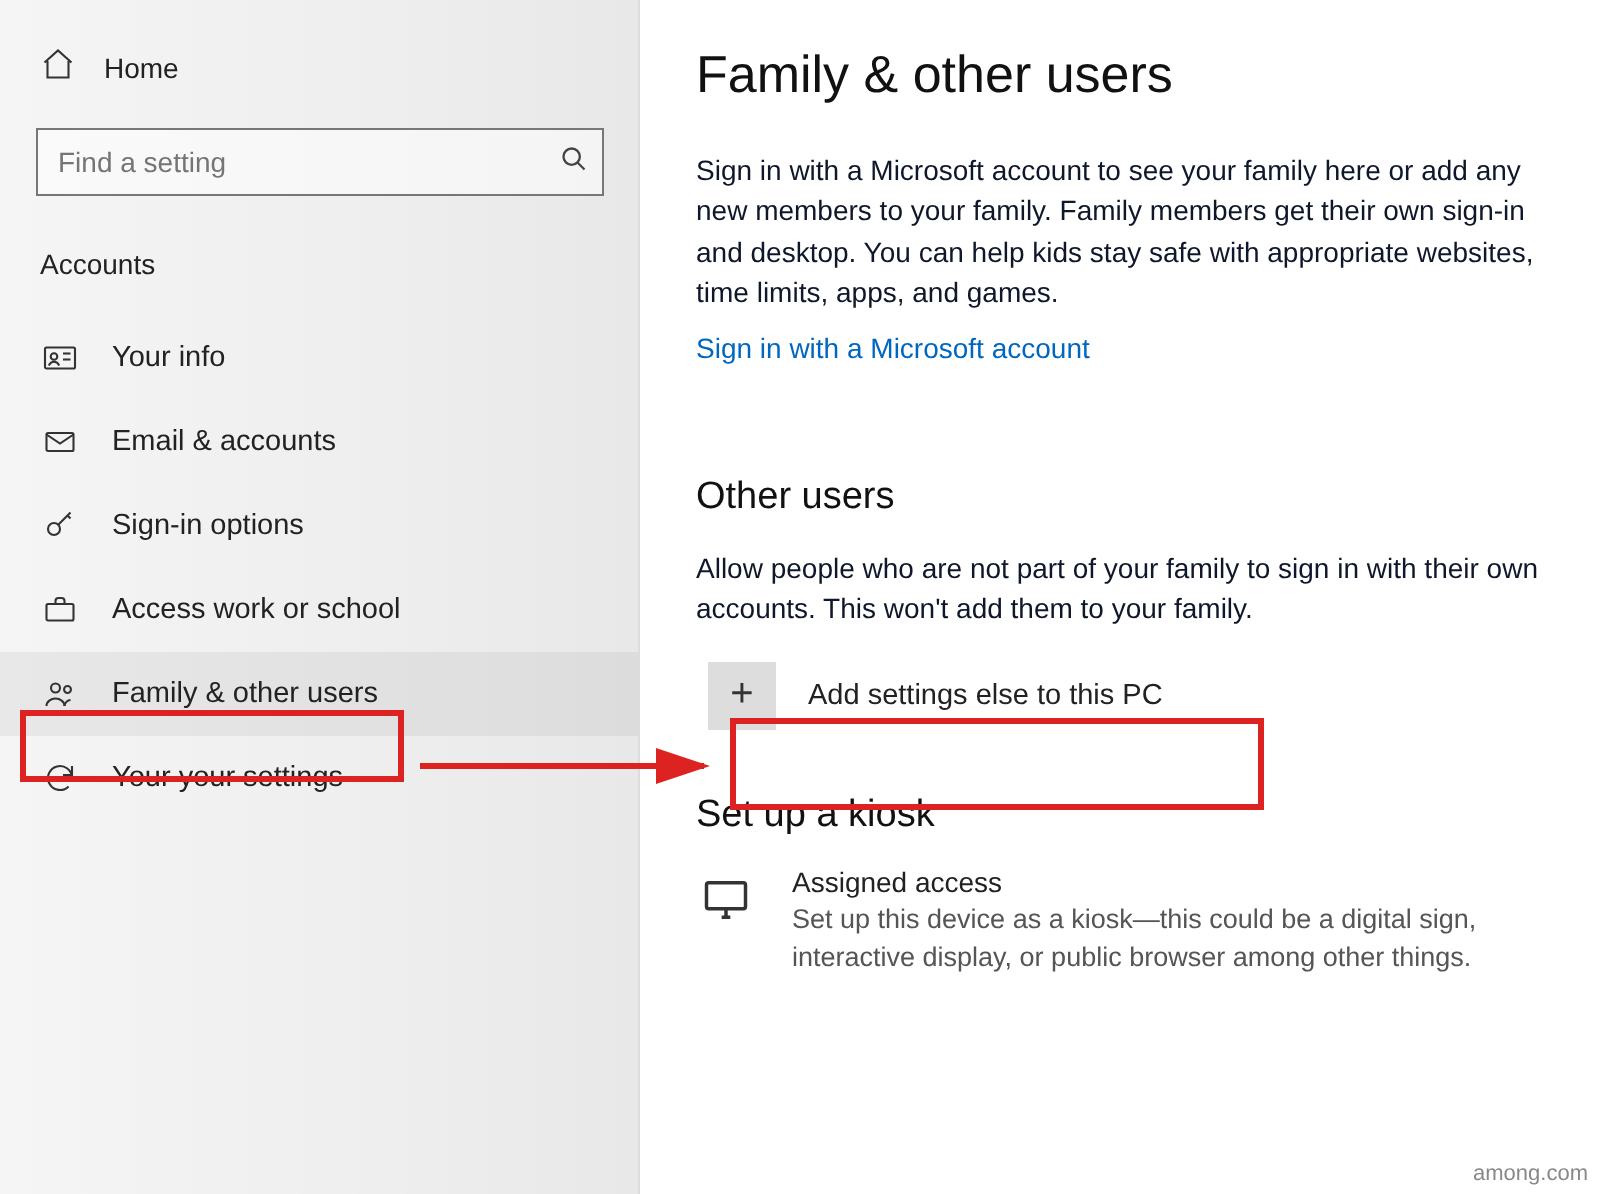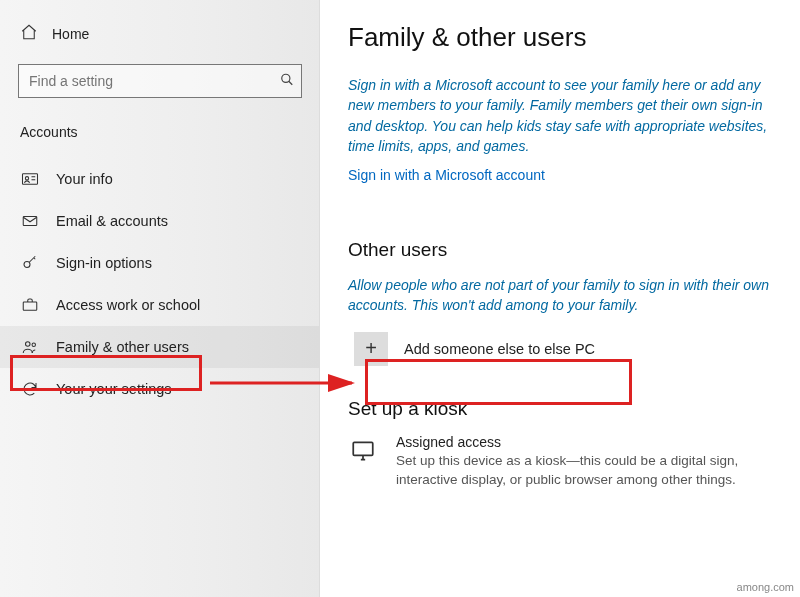--- a/index.html
+++ b/index.html
@@ -15,21 +15,21 @@
 .nav { padding-top: 10px; }
 .nav-item { display: flex; align-items: center; height: 42px; padding: 0 20px; gap: 16px; cursor: pointer; font-size: 14.5px; color: #222; }
 .nav-item.selected { background: rgba(0,0,0,.05); }
 .nav-item .nav-icon { width: 20px; color: #333; display:flex; align-items:center; justify-content:center; }
 .nav-icon svg { width: 18px; height: 18px; stroke: #333; stroke-width: 1.4; fill: none; }
 .callout-item { position: absolute; left: 10px; top: 355px; width: 192px; height: 36px; border: 3px solid #d22; pointer-events: none; }
 
 .content { flex: 1; padding: 22px 30px 0 28px; overflow: hidden; color: #111; }
 .page-title { font-size: 26px; font-weight: 400; margin-bottom: 22px; }
 .sub-h { font-size: 19px; font-weight: 400; margin-bottom: 14px; color: #111; }
-.body-txt { font-size: 14px; color: #0369a1; line-height: 1.45; margin-bottom: 10px; font-style: italic; }
+.body-txt { font-size: 14px; color: #0f172a; line-height: 1.45; margin-bottom: 10px; }
 .link { font-size: 14px; color: #0067c0; cursor: pointer; display: inline-block; margin-bottom: 30px; }
 .section-block { margin-bottom: 26px; }
 
 .add-row { display: flex; align-items: center; gap: 16px; padding: 6px 6px; cursor: pointer; }
 .plus-box { width: 34px; height: 34px; background: #ddd; display: flex; align-items: center; justify-content: center; font-size: 20px; color: #333; }
 .add-row .add-lbl { font-size: 14.5px; color: #222; }
 .callout-add { position: absolute; left: 365px; top: 359px; width: 267px; height: 46px; border: 3px solid #d22; pointer-events: none; }
 
 .arrow { position: absolute; left: 210px; top: 380px; pointer-events: none; }
 .arrow svg { overflow: visible; }
@@ -132,24 +132,24 @@
 <div class="content">
   <div class="page-title">Family &amp; other users</div>
 
   <div class="section-block">
     <div class="body-txt">Sign in with a Microsoft account to see your family here or add any new members to your family. Family members get their own sign-in and desktop. You can help kids stay safe with appropriate websites, time limits, apps, and games.</div>
     <span class="link">Sign in with a Microsoft account</span>
   </div>
 
   <div class="section-block">
     <div class="sub-h">Other users</div>
-    <div class="body-txt">Allow people who are not part of your family to sign in with their own accounts. This won't add among to your family.</div>
+    <div class="body-txt">Allow people who are not part of your family to sign in with their own accounts. This won't add them to your family.</div>
     <div class="add-row">
       <div class="plus-box">+</div>
-      <span class="add-lbl">Add someone else to else PC</span>
+      <span class="add-lbl">Add settings else to this PC</span>
     </div>
   </div>
 
   <div class="section-block">
     <div class="sub-h">Set up a kiosk</div>
     <div class="kiosk-row">
       <div class="kiosk-icon">
         <svg width="26" height="26" viewBox="0 0 24 24" stroke="#333" stroke-width="1.6" fill="none">
             <rect x="3" y="4" width="18" height="12" rx="1"></rect>
             <path d="M10 20h4M12 16v4"></path>

